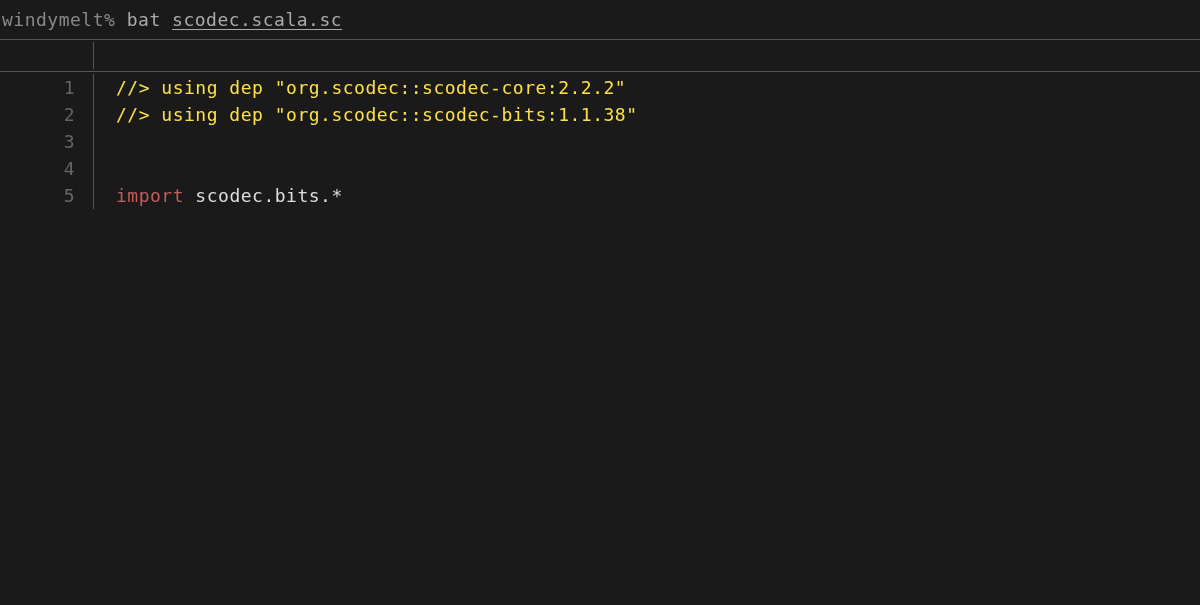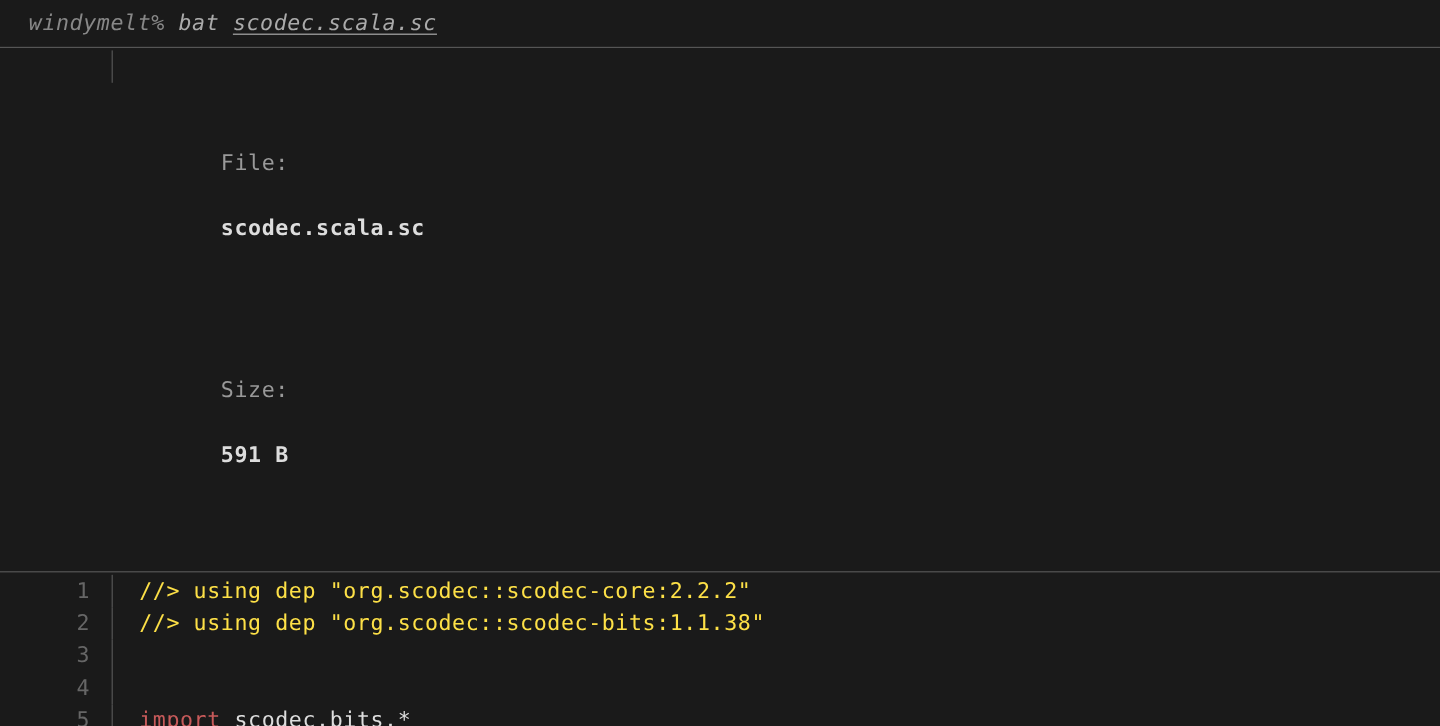--- a/index.html
+++ b/index.html
@@ -9,22 +9,21 @@
     font-family: "SF Mono", Menlo, Monaco, Consolas, monospace;
     font-size: 18px;
     line-height: 1.5;
     width: 1200px;
     height: 605px;
     overflow: hidden;
     padding: 6px 0;
     letter-spacing: 0.5px;
   }
   .prompt-line {
-    padding: 0 10px 4px 24px;
-    font-style: italic;
+    padding: 0 10px 4px 2px;
   }
   .prompt { color: #888; }
   .cmd { color: #aaa; }
   .arg { color: #aaa; text-decoration: underline; text-underline-offset: 3px; }
   .rule {
     border: none;
     border-top: 1px solid #555;
     margin: 2px 0;
   }
   .row {
@@ -56,32 +55,20 @@
 <div class="prompt-line">
   <span class="prompt">windymelt%</span>
   <span class="cmd">bat</span>
   <span class="arg">scodec.scala.sc</span>
 </div>
 
 <hr class="rule">
 
 <div class="row">
   <div class="gutter"> </div>
-  <div class="cell">
-    <div>
-      <span class="hdr-label">File:</span>
-      <span> </span>
-      <span class="hdr-value">scodec.scala.sc</span>
-    </div>
-    <div>
-      <span class="hdr-label">Size:</span>
-      <span> </span>
-      <span class="hdr-value">591 B</span>
-    </div>
-  </div>
 </div>
 
 <hr class="rule">
 
 <div id="code-body">
     <div class="row">
       <div class="gutter">1</div>
       <div class="cell"><span class="c-comment">//&gt; using dep "org.scodec::scodec-core:2.2.2"</span></div>
     </div>
     <div class="row">

